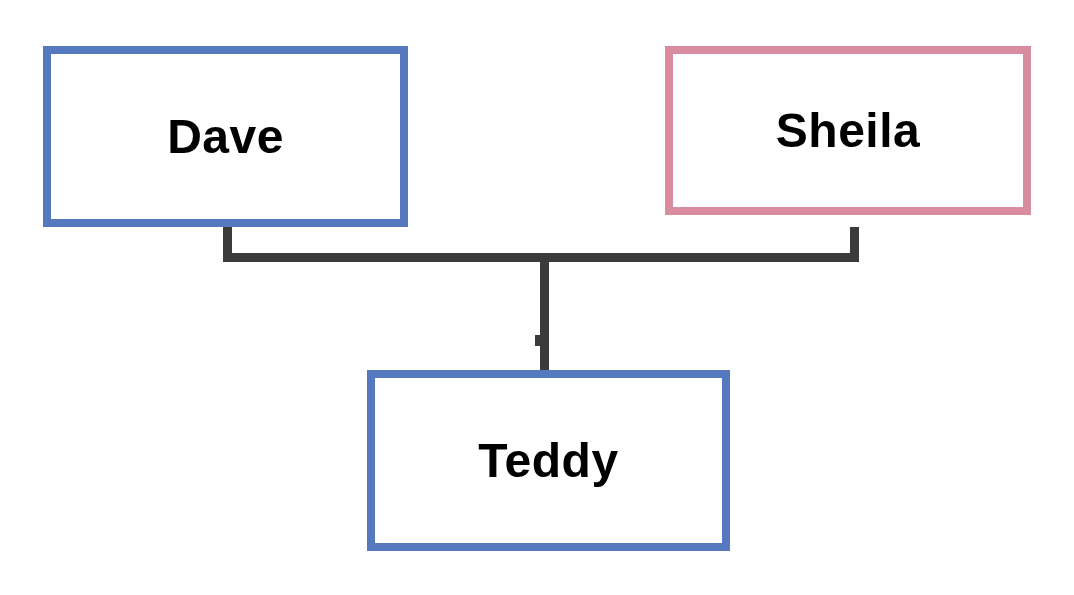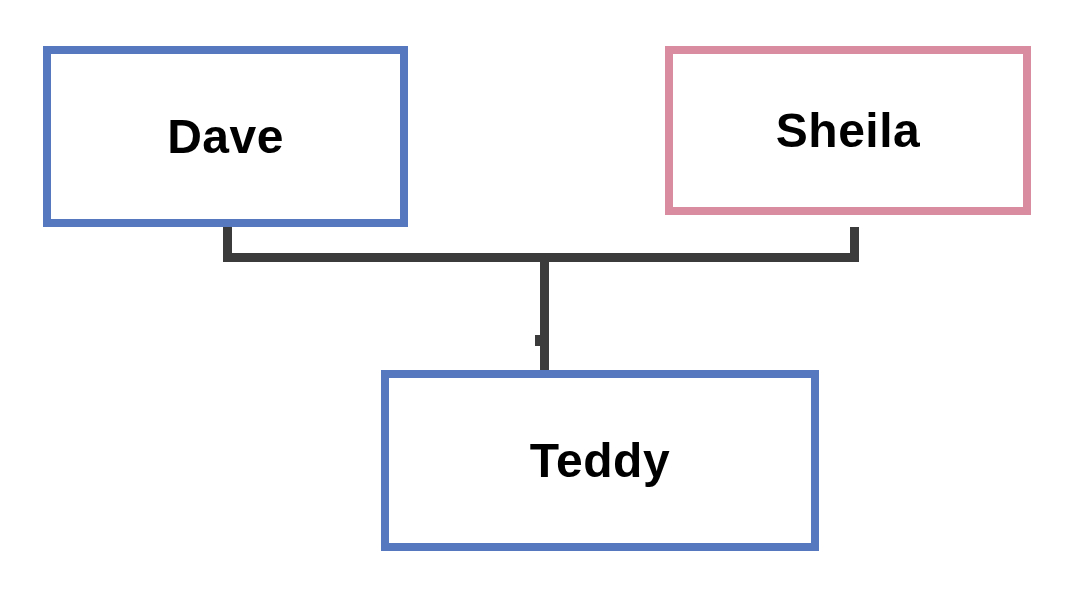--- a/index.html
+++ b/index.html
@@ -31,21 +31,21 @@
     letter-spacing: 0.5px;
     white-space: nowrap;
   }
   .connector {
     position: absolute;
     background: #3b3b3b; 
   }
   
   #node-dave   { left: 43px;  top: 46px;  width: 365px; height: 181px; }
   #node-sheila { left: 665px; top: 46px;  width: 366px; height: 169px; }
-  #node-teddy  { left: 381px; top: 370px; width: 438px; height: 181px; }
+  #node-teddy  { left: 367px; top: 370px; width: 363px; height: 181px; }
 
   #conn-dave-drop   { left: 223px; top: 227px; width: 9px;   height: 35px; }
   #conn-sheila-drop { left: 850px; top: 227px; width: 9px;   height: 35px; }
   #conn-hbar        { left: 223px; top: 253px; width: 636px; height: 9px;  }
   #conn-child-drop  { left: 540px; top: 253px; width: 9px;   height: 122px; }
   #conn-artifact    { left: 535px; top: 335px; width: 6px;   height: 11px; }
 </style>
 </head>
 <body>
 

